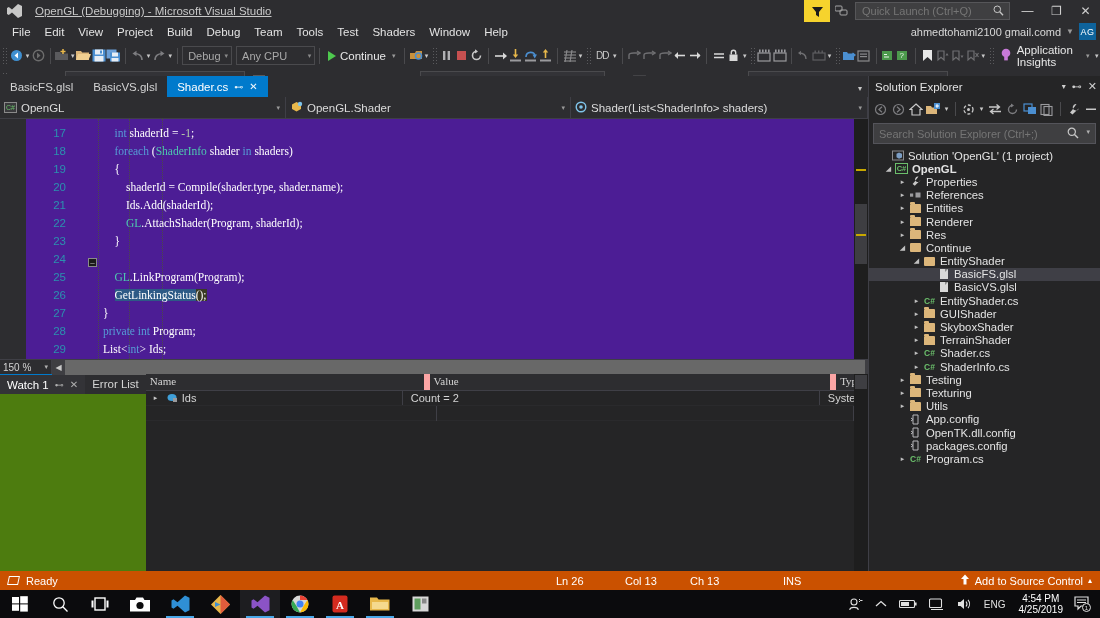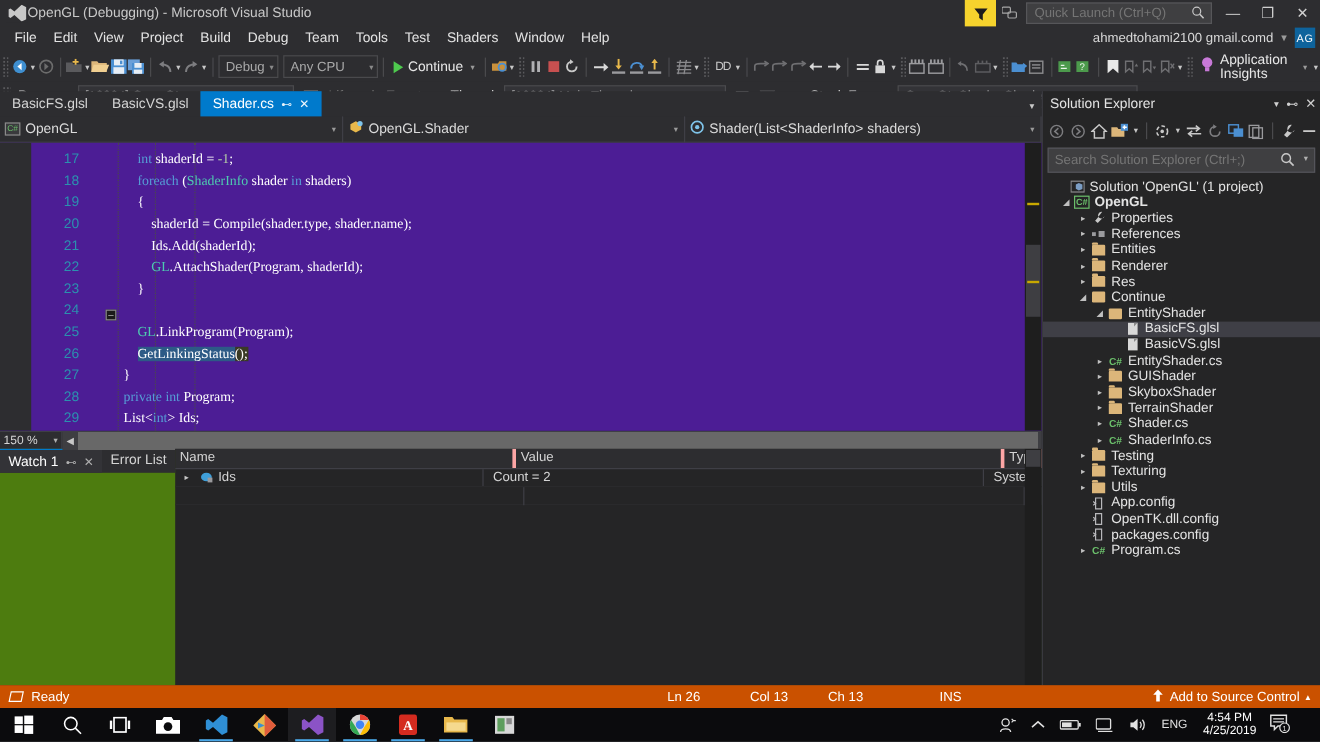--- a/index.html
+++ b/index.html
@@ -8,21 +8,21 @@
     font-family:"Liberation Sans", sans-serif;
     background:#2d2d30; color:#f1f1f1; font-size:11.5px;
     -webkit-font-smoothing:antialiased;
   }
   .app{ position:relative; width:1100px; height:618px; }
 
   
   .titlebar{ height:22px; background:#2d2d30; display:flex; align-items:center; position:relative; }
   .vs-logo{ width:18px; height:16px; margin-left:5px; background:#2d2d30; position:relative; display:flex; align-items:center; justify-content:center; }
   .vs-logo svg{ display:block; }
-  .title-text{ margin-left:0; color:#c8c8c8; font-size:11.5px; }
+  .title-text{ margin-left:12px; color:#c8c8c8; font-size:11.5px;text-decoration:underline; }
   .tb-right{ position:absolute; right:0; top:0; height:22px; display:flex; align-items:center; }
   .flag-btn{ width:26px; height:22px; background:#f6d32d; display:flex; align-items:center; justify-content:center; }
   .fb-icon{ width:22px; height:22px; display:flex; align-items:center; justify-content:center; color:#9a9a9a; }
   .ql{ width:155px; height:18px; background:#3f3f41; border:1px solid #565659; margin:0 3px; display:flex; align-items:center; position:relative; }
   .ql input{ background:transparent; border:0; outline:0; color:#b9b9b9; font-size:11px; font-family:inherit; padding-left:6px; width:128px; }
   .ql .mag{ position:absolute; right:5px; top:2px; color:#c8c8c8; }
   .wbtn{ width:29px; height:22px; display:flex; align-items:center; justify-content:center; color:#d0d0d0; font-size:12px; }
 
   
   .menubar{ height:21px; display:flex; align-items:center; padding-left:5px; position:relative; }
@@ -106,21 +106,21 @@
 
   
   .watchpane{ height:197px; background:#4d7c0f; display:flex; flex-direction:row; }
   .wtabs{ height:20px; display:flex; align-items:center; background:#2d2d30; }
   .wtab{ height:20px; padding:0 7px; display:flex; align-items:center; gap:6px; color:#d4d4d4; font-size:11.5px; }
   .wtab.active{ background:#333337; color:#fff; border-top:1px solid #007acc; }
   .wtab .pin{ font-size:9px; color:#b0b0b0; }
   .wtab .x{ font-size:10px; color:#b0b0b0; }
   .wgrid{ flex:1; background:#252526; position:relative; overflow:hidden; }
   .whead{ height:17px; display:flex; background:#2d2d30; border-bottom:1px solid #3f3f46; }
-  .wh{ color:#d4d4d4; font-size:11px; padding:1px 0 0 4px; border-right:3px solid #fca5a5; }
+  .wh{ color:#d4d4d4; font-size:11px; padding:1px 0 0 4px; border-right:6px solid #fca5a5;font-family:Liberation Serif, serif; }
   .wrow{ height:15px; display:flex; border-bottom:1px solid #2a2a2c; }
   .wc{ color:#d4d4d4; font-size:11px; padding-left:8px; border-right:1px solid #3f3f46; display:flex; align-items:center; gap:4px; overflow:hidden; white-space:nowrap; }
   .wexp{ color:#c8c8c8; font-size:7px; width:9px; }
   .wicon{ width:11px; height:10px; display:inline-flex; align-items:center; justify-content:center; }
   .wempty{ height:15px; border-bottom:1px solid #2a2a2c; display:flex; }
   .wempty div{ border-right:1px solid #3f3f46; height:15px; }
   .wvscroll{ position:absolute; right:0; top:0; bottom:0; width:14px; background:#1e1e1e; }
   .wvthumb{ position:absolute; right:1px; top:1px; width:12px; height:14px; background:#3e3e42; }
 
   
@@ -158,21 +158,21 @@
   .sb-col{ position:absolute; left:625px; }
   .sb-ch{ position:absolute; left:690px; }
   .sb-ins{ position:absolute; left:783px; }
   .sb-src{ position:absolute; right:8px; display:flex; align-items:center; gap:5px; }
 
   
   .taskbar{ position:absolute; left:0; right:0; bottom:0; height:28px; background:#0b0b0d; display:flex; align-items:center; }
   .tk{ width:40px; height:28px; display:flex; align-items:center; justify-content:center; position:relative; }
   .tk.act{ background:#1d1d20; }
   .tk .bar{ position:absolute; bottom:0; left:6px; right:6px; height:2px; background:#4aa8e8; }
-  .tray{ position:absolute; right:16px; height:28px; display:flex; align-items:center; gap:0; }
+  .tray{ position:absolute; right:0; height:28px; display:flex; align-items:center; gap:0; }
   .tray .ti{ padding:0 6px; color:#e0e0e0; font-size:10px; display:flex; align-items:center; }
   .clock{ text-align:center; line-height:11px; font-size:10px; color:#fff; padding:0 7px; }
   .notif{ padding:0 9px 0 4px; position:relative; color:#e0e0e0; }
 </style>
 </head>
 <body>
 
 <div class="app">
 
   <div class="titlebar">

